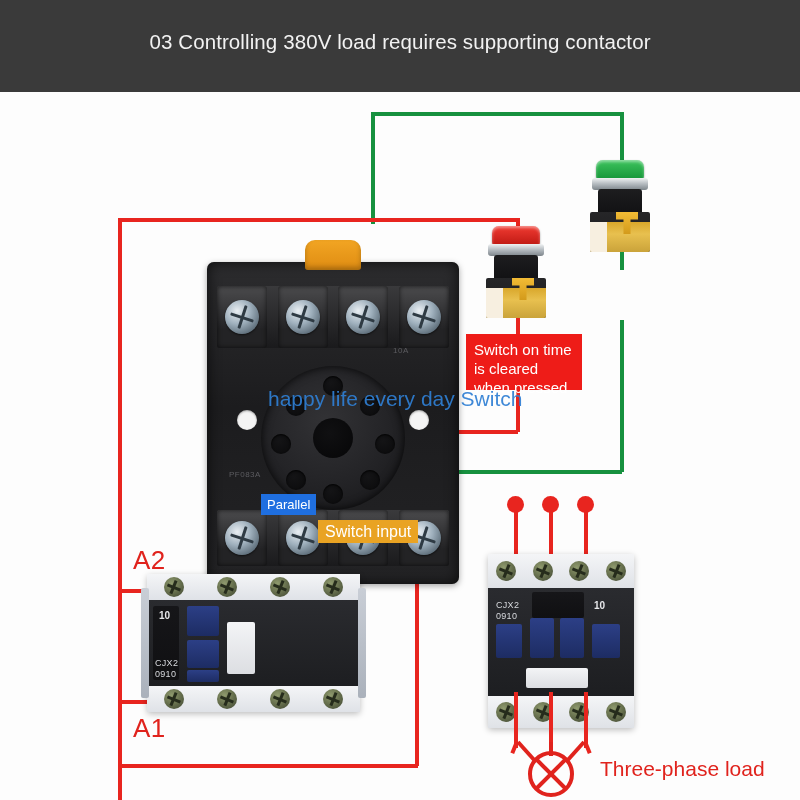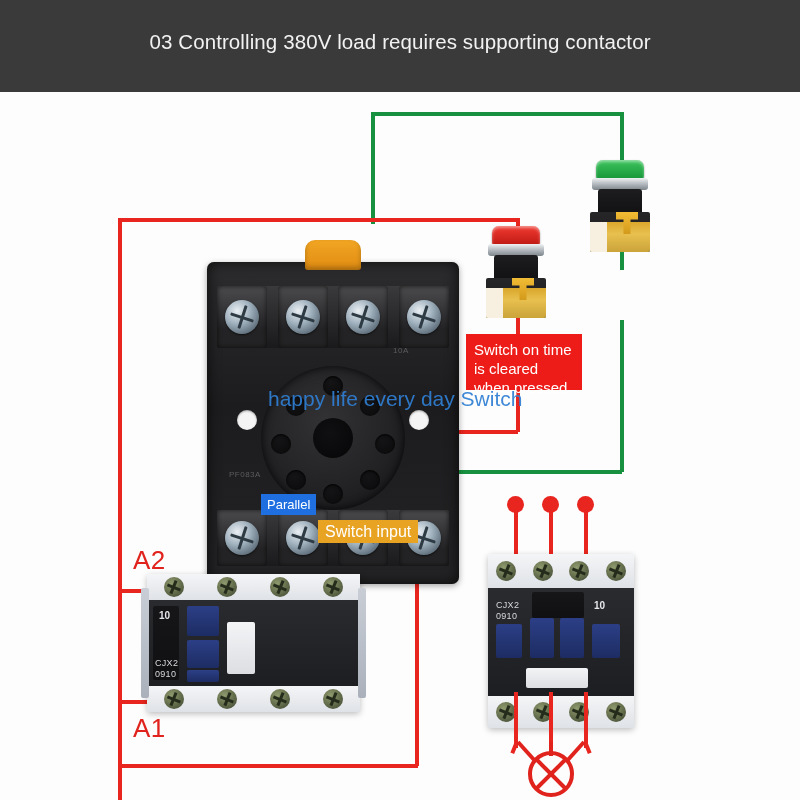--- a/index.html
+++ b/index.html
@@ -428,15 +428,16 @@
 
     <svg class="load-sym" style="left:508px; top:648px;" width="86" height="58" viewBox="0 0 86 58">
       <line x1="10" y1="2" x2="28" y2="22" stroke="#e0231d" stroke-width="4"></line>
       <line x1="43" y1="2" x2="43" y2="16" stroke="#e0231d" stroke-width="4"></line>
       <line x1="76" y1="2" x2="58" y2="22" stroke="#e0231d" stroke-width="4"></line>
       <circle cx="43" cy="34" r="21" fill="none" stroke="#e0231d" stroke-width="4"></circle>
       <line x1="29" y1="20" x2="57" y2="48" stroke="#e0231d" stroke-width="4"></line>
       <line x1="57" y1="20" x2="29" y2="48" stroke="#e0231d" stroke-width="4"></line>
     </svg>
 
+    <div class="redtext" style="left:600px; top:665px; font-size:21px;">Three-phase load</div>
 
   </div>
 </div>
 
 </body></html>

